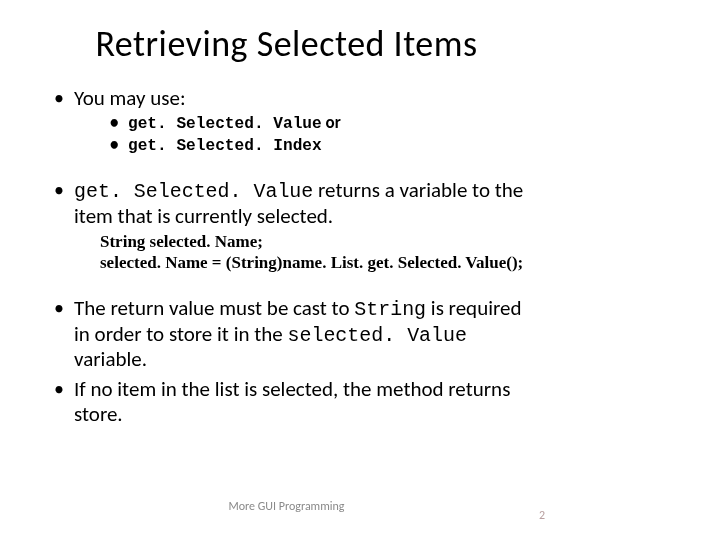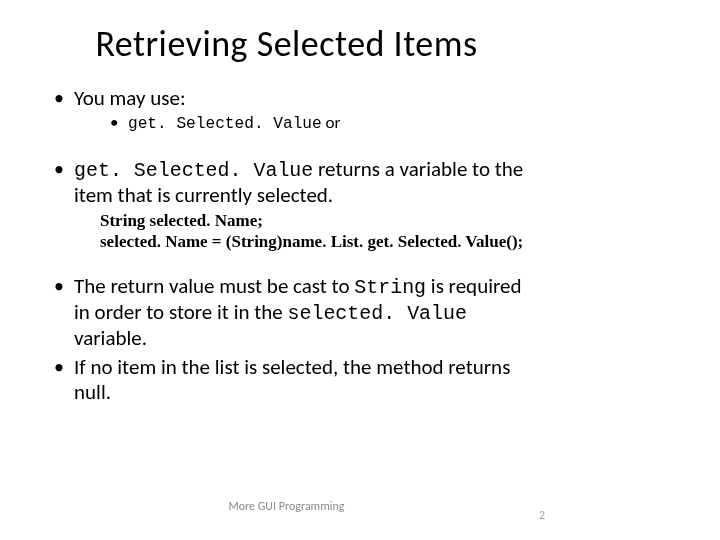--- a/index.html
+++ b/index.html
@@ -45,20 +45,21 @@
     left: 6px;
     top: 0;
     font-size: 20px;
     line-height: 1.2;
   }
   ul.lvl2dot {
     list-style: none;
     padding-left: 36px;
     margin: 2px 0 2px 0;
     font-size: 17px;
+    font-weight: bold;
   }
   ul.lvl2dot > li {
     position: relative;
     padding-left: 18px;
   }
   ul.lvl2dot > li::before {
     content: "•";
     position: absolute;
     left: 0;
     top: 0;
@@ -117,20 +118,23 @@
   <div class="title">Retrieving Selected Items</div>
 
   <div class="body">
     <ul class="lvl1">
       <li>
         <span>You may use:</span>
         <ul class="lvl2dot">
           <li>
             <span class="mono">get. Selected. Value</span><span> or</span>
           </li>
+          <li>
+            <span class="mono">get. Selected. Index</span>
+          </li>
         </ul>
       </li>
     </ul>
 
     <div class="gap"></div>
 
     <ul class="lvl1">
       <li>
         <span class="mono">get. Selected. Value</span><span> returns a variable to the item that is currently selected.</span>
         <div class="mono-block"><span>String selected. Name;</span>
@@ -138,20 +142,20 @@
       </li>
     </ul>
 
     <div class="gap"></div>
 
     <ul class="lvl1">
       <li>
         <span>The return value must be cast to </span><span class="mono">String</span><span> is required in order to store it in the </span><span class="mono">selected. Value</span><span> variable.</span>
       </li>
       <li>
-        <span>If no item in the list is selected, the method returns null.</span>
+        <span>If no item in the list is selected, the method returns store.</span>
       </li>
     </ul>
   </div>
 
   <div class="footer-center">More GUI Programming</div>
   <div class="footer-right">2</div>
 </div>
 
 </body></html>

